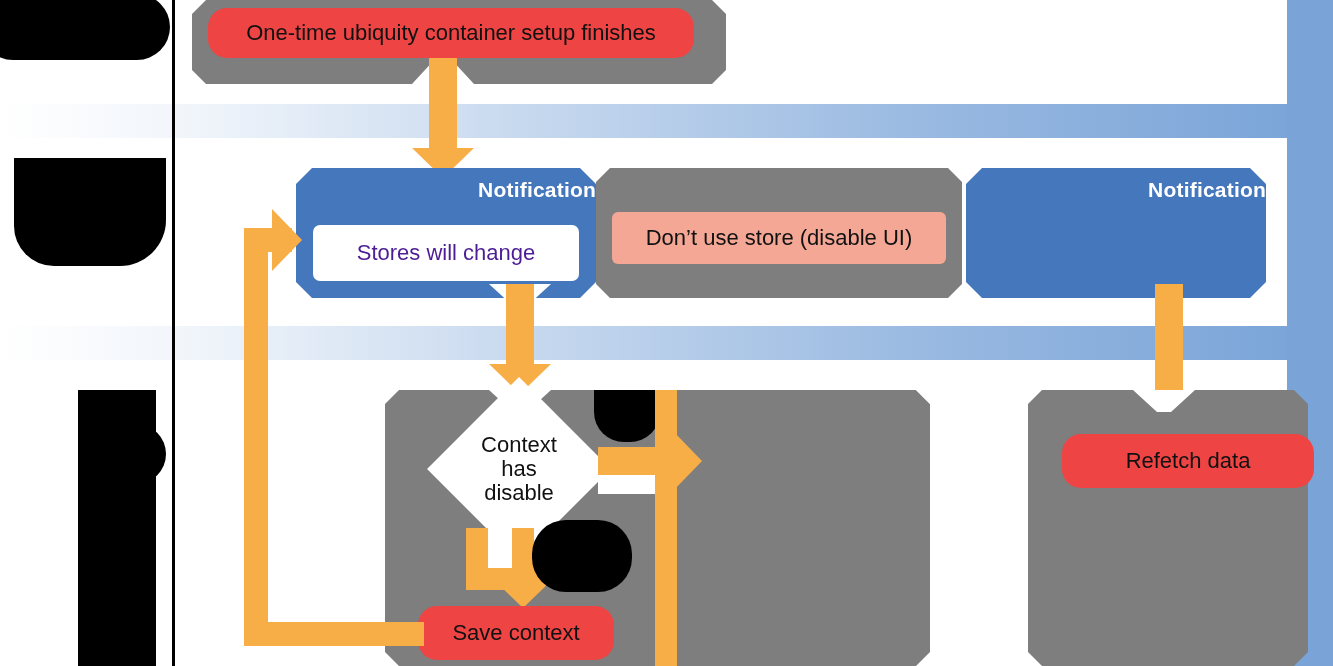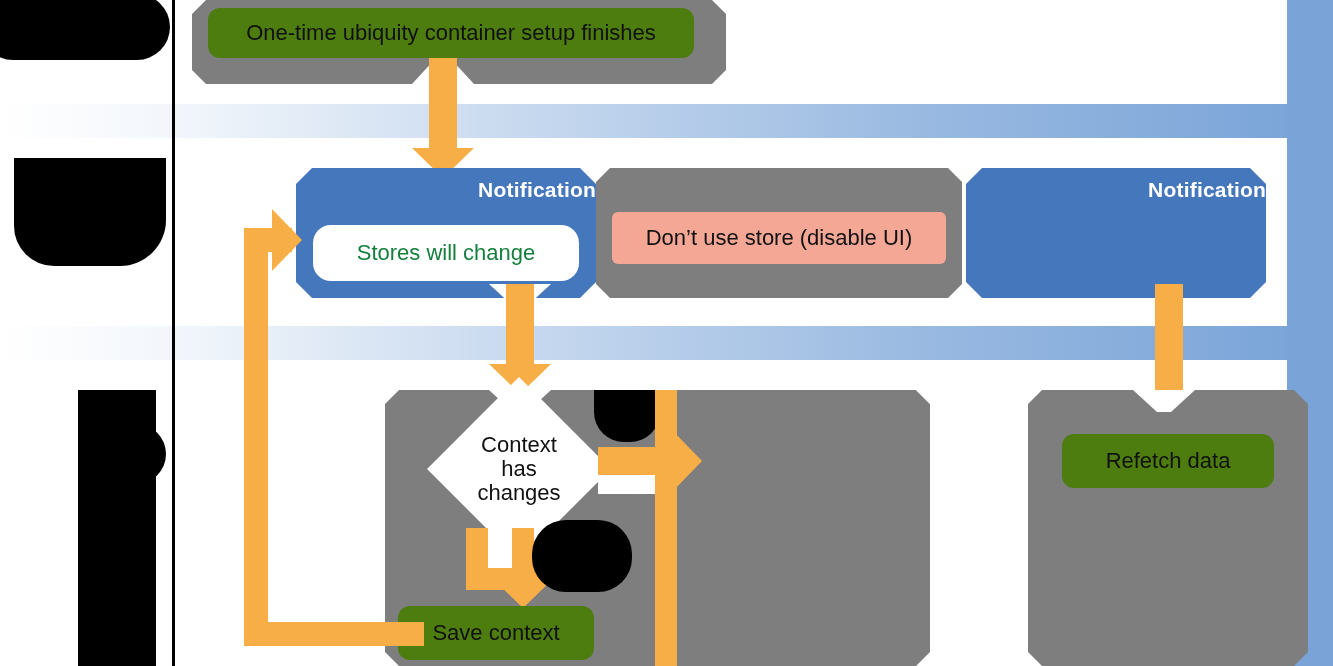--- a/index.html
+++ b/index.html
@@ -28,27 +28,27 @@
     clip-path:polygon(14px 0,calc(100% - 14px) 0,100% 14px,100% calc(100% - 14px),
                       calc(100% - 14px) 100%,14px 100%,0 calc(100% - 14px),0 14px);}
 
   
   .notif{position:absolute;background:#4477bb;
     clip-path:polygon(16px 0,calc(100% - 16px) 0,100% 16px,100% calc(100% - 16px),
                       calc(100% - 16px) 100%,16px 100%,0 calc(100% - 16px),0 16px);}
   .notif-title{position:absolute;left:0;right:0;top:10px;text-align:right;
     color:#ffffff;font-weight:bold;font-size:21px;letter-spacing:.2px;}
   .notif-body{position:absolute;left:0;right:0;bottom:0;top:0;
-    background:#ffffff;border-radius:18px;display:flex;align-items:center;justify-content:center;
-    font-size:22px;color:#15803d;}
+    background:#ffffff;border-radius:7px;display:flex;align-items:center;justify-content:center;
+    font-size:22px;color:#4c1d95;}
 
   
   .task{position:absolute;border-radius:12px;display:flex;align-items:center;
     justify-content:center;text-align:center;font-size:22px;color:#111;line-height:1.12;}
-  .task.green{background:#4d7c0f;}
+  .task.green{background:#ef4444;border-radius:19px;}
   .task.red{background:#f4a795;}
 
   
   .diamond{position:absolute;background:#ffffff;transform:rotate(45deg);}
   .diamond-label{position:absolute;display:flex;align-items:center;justify-content:center;
     text-align:center;font-size:22px;color:#111;line-height:1.08;}
 
   
   .oseg{position:absolute;background:#f8ae46;}
   .ohead-down{position:absolute;width:0;height:0;
@@ -115,44 +115,44 @@
 
   <div class="group-grey" style="left:385px;top:390px;width:545px;height:276px;"></div>
 
   <div class="abs" style="left:489px;top:390px;width:62px;height:22px;background:#fff;
        clip-path:polygon(0 0,62px 0,38px 22px,24px 22px);"></div>
 
   <div class="group-grey" style="left:1028px;top:390px;width:280px;height:276px;"></div>
   <div class="abs" style="left:1133px;top:390px;width:62px;height:22px;background:#fff;
        clip-path:polygon(0 0,62px 0,38px 22px,24px 22px);"></div>
 
-  <div class="task green" style="left:1062px;top:434px;width:212px;height:54px;">Refetch data</div>
+  <div class="task green" style="left:1062px;top:434px;width:252px;height:54px;">Refetch data</div>
 
   <div class="diamond" style="left:454px;top:404px;width:130px;height:130px;"></div>
   <div class="diamond-label" style="left:443px;top:416px;width:152px;height:106px;flex-direction:column;">
     <span>Context</span>
     <span>has</span>
-    <span>changes</span>
+    <span>disable</span>
   </div>
 
   <div class="abs" style="left:598px;top:450px;width:78px;height:44px;background:#fff;"></div>
   <div class="oseg" style="left:598px;top:447px;width:80px;height:28px;"></div>
   <div class="ohead-right" style="left:672px;top:430px;"></div>
 
   <div class="blob" style="left:594px;top:390px;width:66px;height:52px;border-radius:0 0 30px 30px;"></div>
 
   <div class="abs" style="left:468px;top:530px;width:90px;height:50px;background:#fff;"></div>
   <div class="oseg" style="left:466px;top:528px;width:22px;height:62px;"></div>
   <div class="oseg" style="left:466px;top:568px;width:74px;height:22px;"></div>
   <div class="oseg" style="left:512px;top:528px;width:22px;height:50px;"></div>
   <div class="ohead-down" style="left:492px;top:578px;"></div>
 
   <div class="blob" style="left:532px;top:520px;width:100px;height:72px;border-radius:34px;"></div>
 
-  <div class="task green" style="left:398px;top:606px;width:196px;height:54px;">Save context</div>
+  <div class="task green" style="left:418px;top:606px;width:196px;height:54px;">Save context</div>
 
   <div class="oseg" style="left:244px;top:622px;width:180px;height:24px;"></div>
   <div class="oseg" style="left:244px;top:228px;width:24px;height:418px;"></div>
   <div class="oseg" style="left:244px;top:228px;width:48px;height:24px;"></div>
   <div class="ohead-right" style="left:272px;top:209px;"></div>
 
   <div class="oseg" style="left:655px;top:390px;width:22px;height:276px;"></div>
 
   <div class="abs" style="left:916px;top:390px;width:16px;height:16px;background:#fff;
        clip-path:polygon(0 0,16px 0,16px 16px);"></div>

